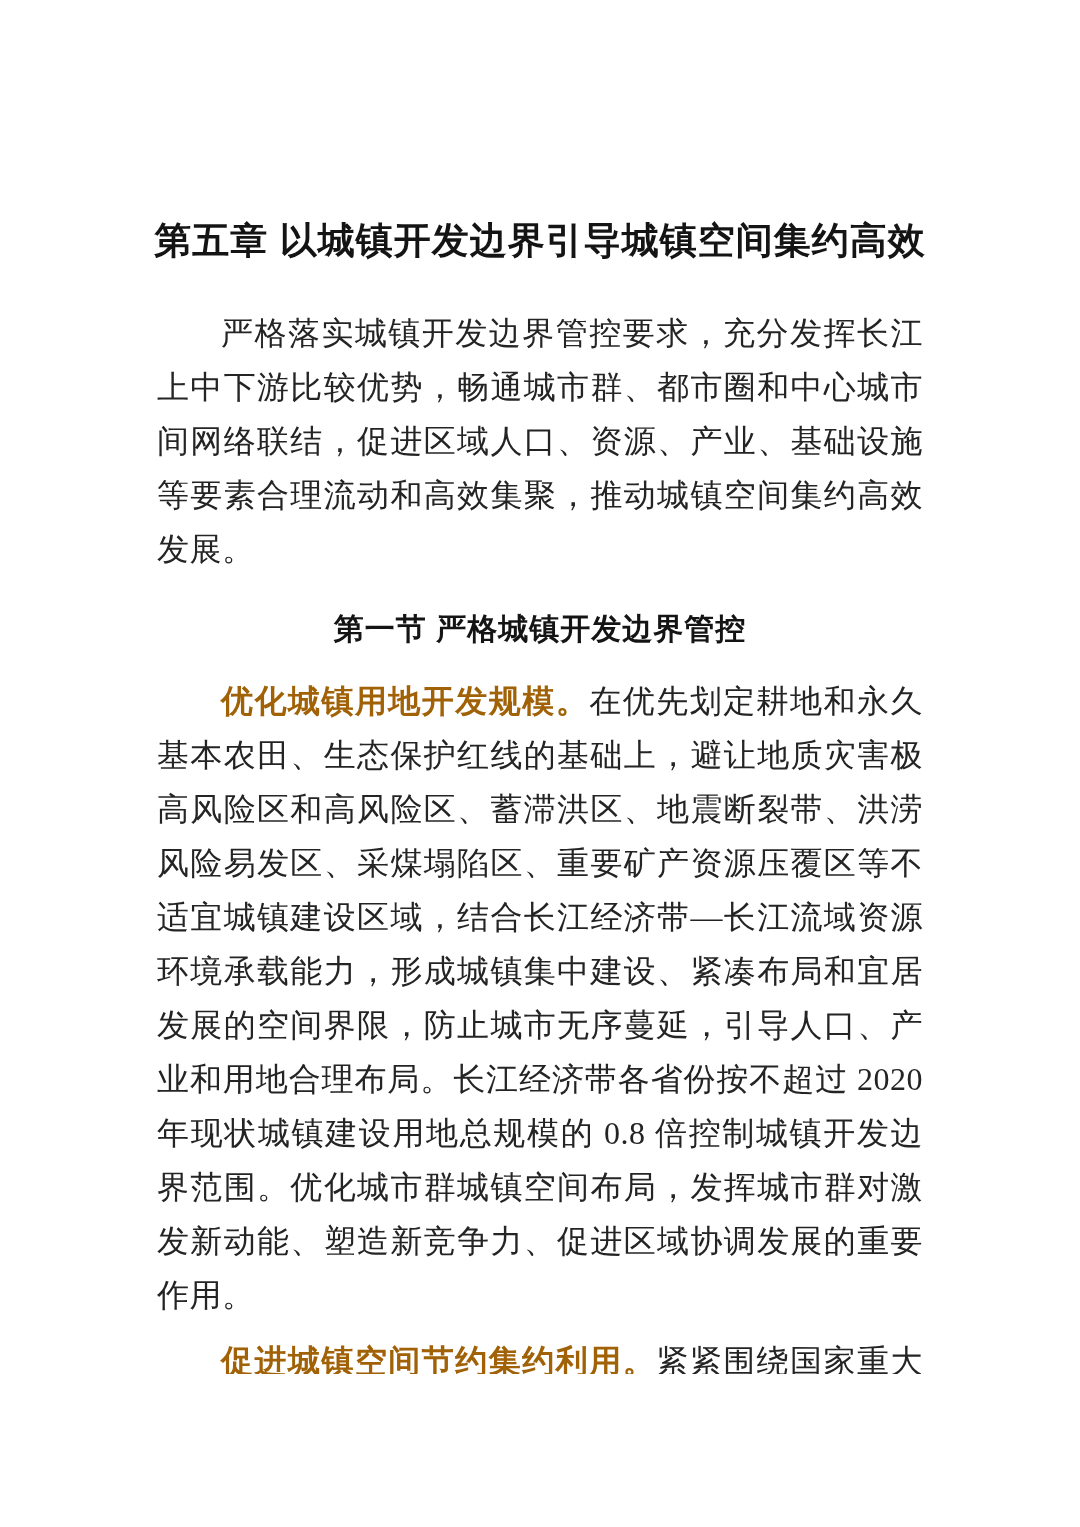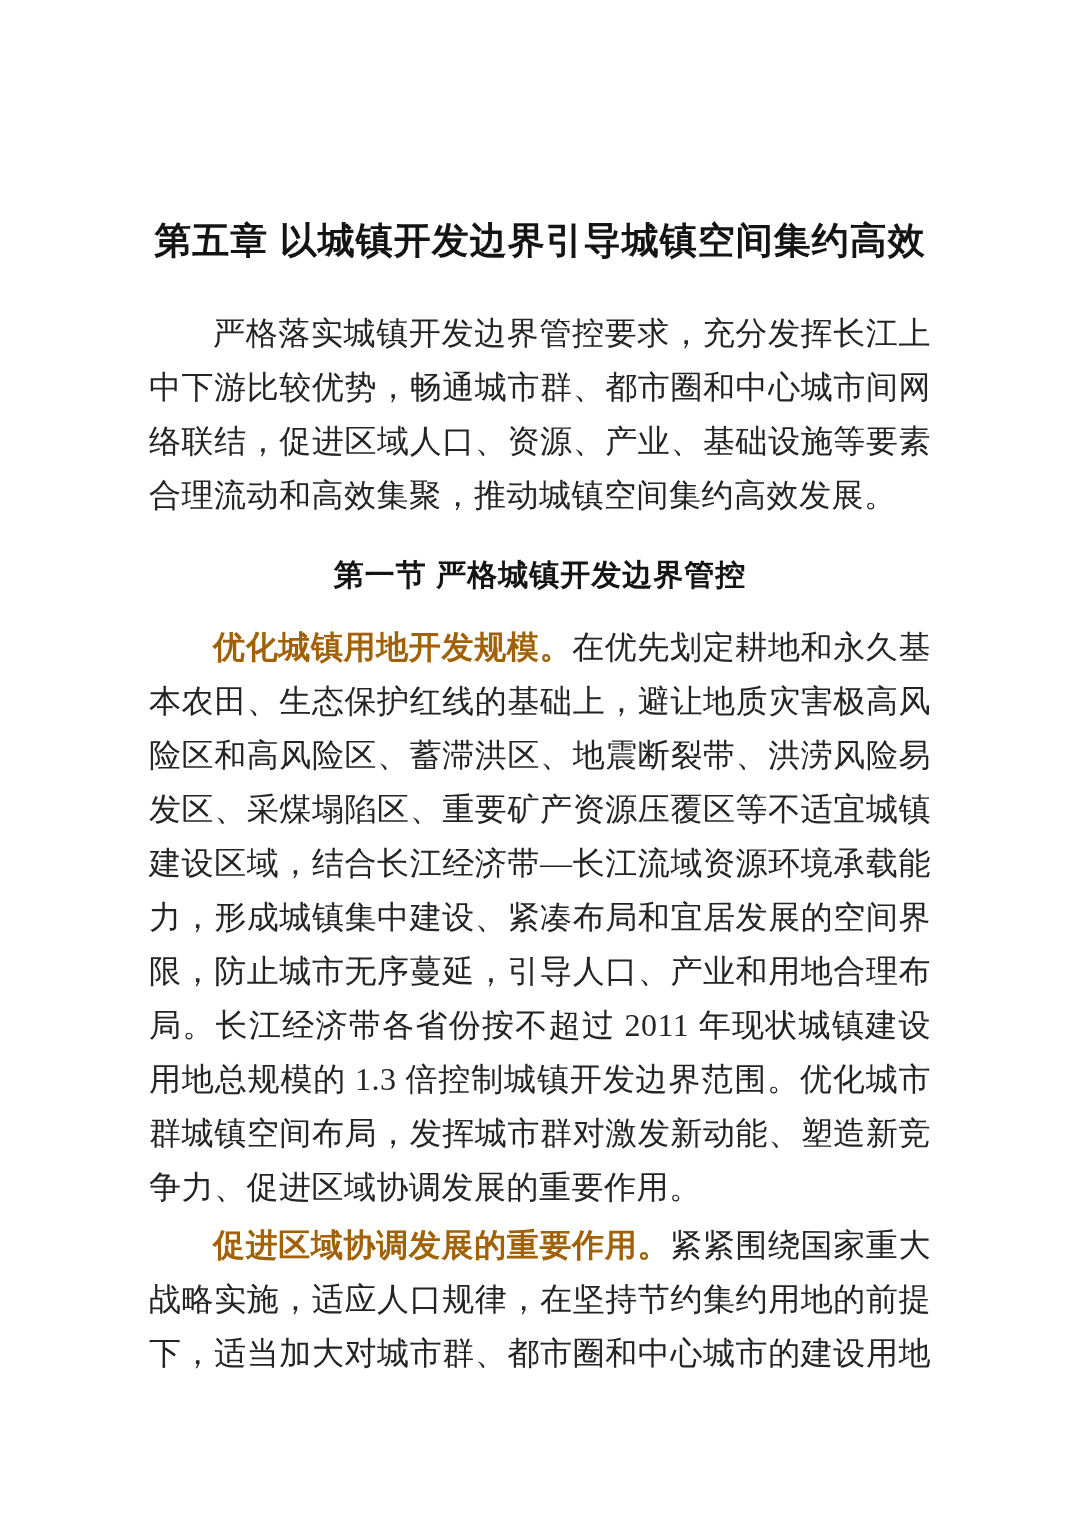--- a/index.html
+++ b/index.html
@@ -26,21 +26,21 @@
     margin: 218px 0 0 0;
     font-family: "Liberation Sans", "DejaVu Sans", sans-serif;
     font-weight: 700;
     font-size: 37px;
     line-height: 46px;
     text-align: center;
     color: #141414;
     letter-spacing: 1px;
   }
   .body-para {
-    margin: 4px;
+    margin: 12px;
     font-size: 32px;
     line-height: 54px;
     text-align: justify;
     text-justify: inter-ideograph;
     text-indent: 64px;
     color: #242424;
     letter-spacing: 0.5px;
   }
   .intro-para {
     margin-top: 42px;
@@ -77,20 +77,20 @@
 
 <div class="page">
   <div class="content">
 
     <h1 class="chapter-title">第五章 以城镇开发边界引导城镇空间集约高效</h1>
 
     <p class="body-para intro-para">严格落实城镇开发边界管控要求，充分发挥长江上中下游比较优势，畅通城市群、都市圈和中心城市间网络联结，促进区域人口、资源、产业、基础设施等要素合理流动和高效集聚，推动城镇空间集约高效发展。</p>
 
     <h2 class="section-title">第一节 严格城镇开发边界管控</h2>
 
-    <p class="body-para para-2"><span class="para-lead">优化城镇用地开发规模。</span><span>在优先划定耕地和永久基本农田、生态保护红线的基础上，避让地质灾害极高风险区和高风险区、蓄滞洪区、地震断裂带、洪涝风险易发区、采煤塌陷区、重要矿产资源压覆区等不适宜城镇建设区域，结合长江经济带—长江流域资源环境承载能力，形成城镇集中建设、紧凑布局和宜居发展的空间界限，防止城市无序蔓延，引导人口、产业和用地合理布局。长江经济带各省份按不超过 2011 年现状城镇建设用地总规模的 1.3 倍控制城镇开发边界范围。优化城市群城镇空间布局，发挥城市群对激发新动能、塑造新竞争力、促进区域协调发展的重要作用。</span></p>
+    <p class="body-para para-2"><span class="para-lead">优化城镇用地开发规模。</span><span>在优先划定耕地和永久基本农田、生态保护红线的基础上，避让地质灾害极高风险区和高风险区、蓄滞洪区、地震断裂带、洪涝风险易发区、采煤塌陷区、重要矿产资源压覆区等不适宜城镇建设区域，结合长江经济带—长江流域资源环境承载能力，形成城镇集中建设、紧凑布局和宜居发展的空间界限，防止城市无序蔓延，引导人口、产业和用地合理布局。长江经济带各省份按不超过 2020 年现状城镇建设用地总规模的 0.8 倍控制城镇开发边界范围。优化城市群城镇空间布局，发挥城市群对激发新动能、塑造新竞争力、促进区域协调发展的重要作用。</span></p>
 
-    <p class="body-para"><span class="para-lead">促进区域协调发展的重要作用。</span><span>紧紧围绕国家重大战略实施，适应人口规律，在坚持节约集约用地的前提下，适当加大对城市群、都市圈和中心城市的建设用地指标倾斜力度。允许城市群、都市圈探索建设用地指标跨区域协同配置机制，通过重点保障产业发展、基础设施、公共服务设施等建设空间，提高城镇空间效能，增强中</span></p>
+    <p class="body-para"><span class="para-lead">促进城镇空间节约集约利用。</span><span>紧紧围绕国家重大战略实施，适应人口规律，在坚持节约集约用地的前提下，适当加大对城市群、都市圈和中心城市的建设用地指标倾斜力度。允许城市群、都市圈探索建设用地指标跨区域协同配置机制，通过重点保障产业发展、基础设施、公共服务设施等建设空间，提高城镇空间效能，增强中</span></p>
 
   </div>
 
   <div class="page-footer">— 32 —</div>
 </div>
 
 </body></html>

